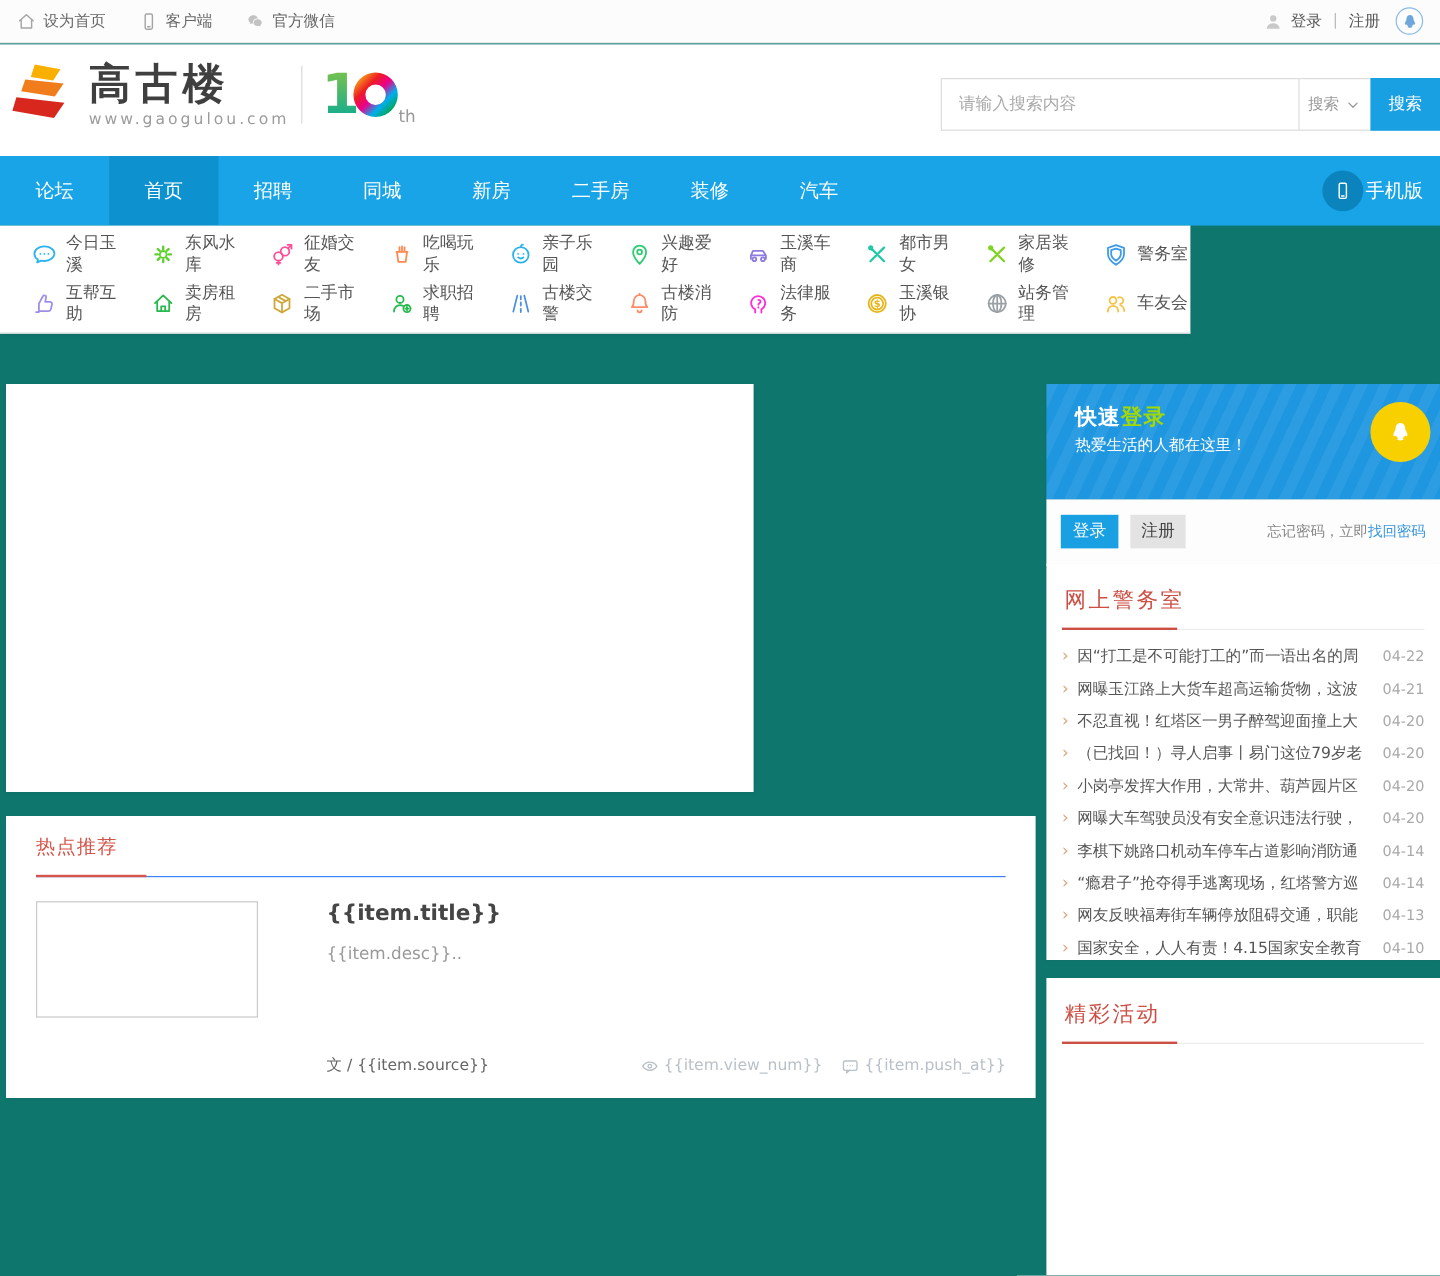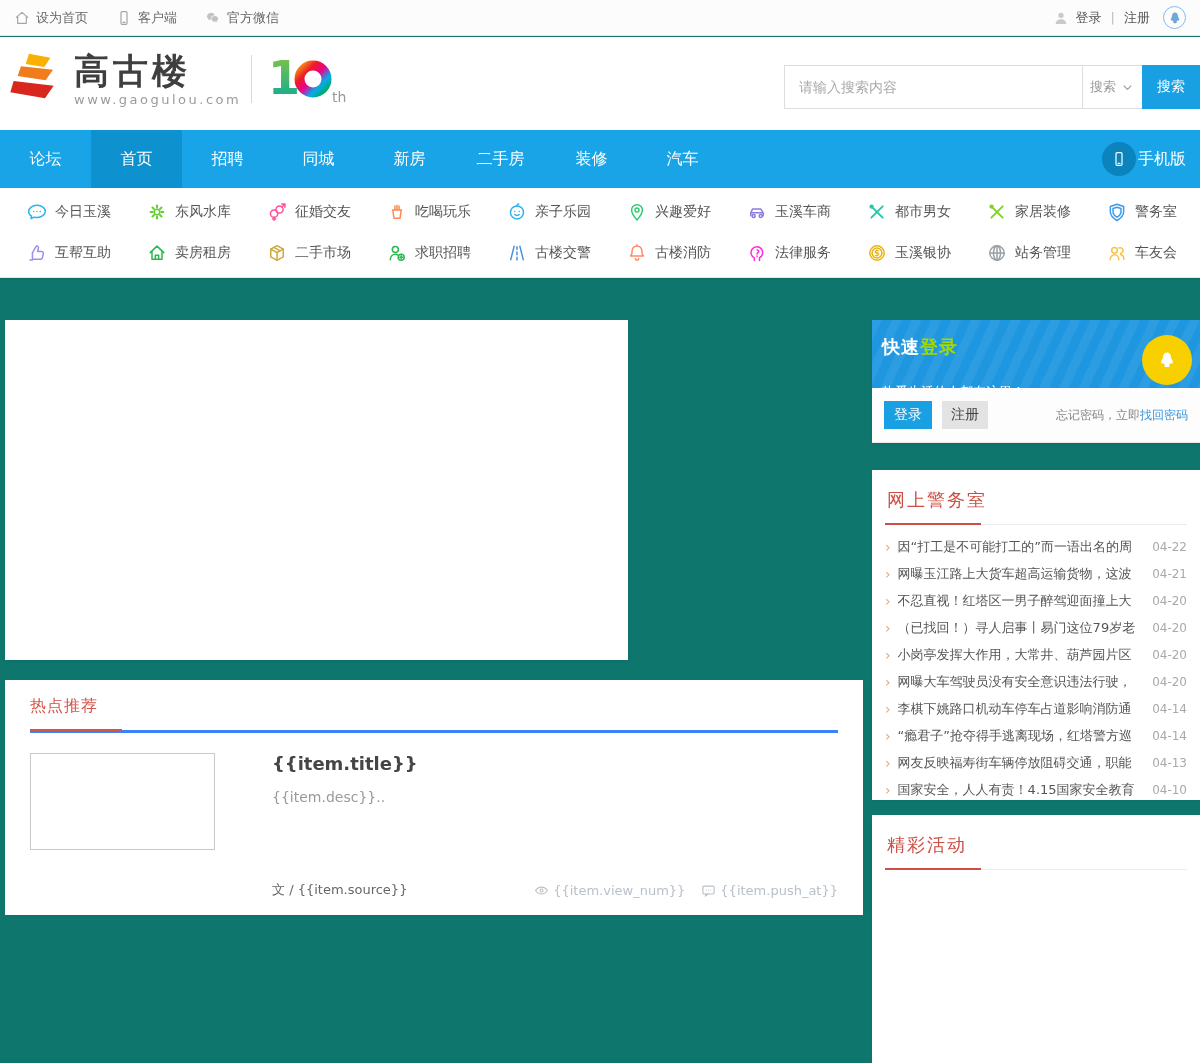--- a/index.html
+++ b/index.html
@@ -38,60 +38,60 @@
   
   .nav { position:absolute; left:0; top:130px; width:1200px; height:58px; background:#18a4e6; display:flex; }
   .nav-tab { width:91px; line-height:58px; text-align:center; color:#fff; font-size:16px; cursor:pointer; }
   .nav-tab.active { background:#0d92cf; }
   .nav-mobile { position:absolute; right:14px; top:0; height:58px; display:flex; align-items:center;
                 gap:2px; color:#fff; font-size:16px; cursor:pointer; }
   .mcircle { width:34px; height:34px; border-radius:50%; background:#0b83bc; display:flex;
              align-items:center; justify-content:center; }
 
   
-  .quicklinks { position:absolute; left:0; top:188px; width:1200px; height:90px; background:#fff;
+  .quicklinks { position:absolute; left:0; top:188px; width:992px; height:90px; background:#fff;
                 border-bottom:1px solid #e3e3e3; box-shadow:0 2px 3px rgba(0,0,0,.05);
                 display:grid; grid-template-columns:repeat(10,1fr); grid-auto-rows:1fr; padding:3px 0; }
   .qlink { display:flex; align-items:center; gap:8px; padding-left:27px; font-size:14px;
            color:#555; cursor:pointer; }
 
   
   .ic { width:20px; height:20px; display:block; stroke:currentColor; fill:none;
         stroke-width:1.8; stroke-linecap:round; stroke-linejoin:round; flex:none; }
   .ic.sm { width:16px; height:16px; }
   .ic.xs { width:15px; height:15px; }
   .ic.lg { width:22px; height:22px; }
 
   
   .slider { position:absolute; left:5px; top:320px; width:623px; height:340px; background:#fff;
             box-shadow:0 1px 4px rgba(0,0,0,.08); cursor:pointer; }
 
   .hotcard { position:absolute; left:5px; top:680px; width:858px; height:235px; background:#fff;
              box-shadow:0 1px 3px rgba(0,0,0,.06); padding:16px 25px 16px; }
-  .card-head { position:relative; border-bottom:3px solid #3b82f6; padding-bottom:13px; }
+  .card-head { position:relative; border-bottom:1px solid #3b82f6; padding-bottom:13px; }
   .card-head .ttl { font-size:16px; color:#d4554a; letter-spacing:1px; }
   .card-head .bar { position:absolute; left:0; bottom:-1px; width:92px; height:2px; background:#d4554a; }
 
   .hot-item { display:flex; margin-top:20px; height:150px; cursor:pointer;gap:32px; }
   .hot-thumb { width:185px; height:97px; border:1px solid #c9c9c9; background:#fff; flex:none; }
   .hot-body { flex:1; margin-left:25px; display:flex; flex-direction:column; padding-bottom:4px; }
   .hot-title { font-size:18px; font-weight:bold; color:#454545; }
   .hot-desc { font-size:14px; color:#9a9a9a; margin-top:15px; }
   .hot-meta { margin-top:auto; display:flex; align-items:center; font-size:13px; color:#666; }
   .hot-meta .right { margin-left:auto; display:flex; align-items:center; gap:16px; color:#b9c0c7; }
   .meta-chip { display:flex; align-items:center; gap:4px; color:#b9c0c7; }
 
   
   .login-panel { position:absolute; left:872px; top:320px; width:328px; box-shadow:0 1px 3px rgba(0,0,0,.08); }
-  .login-top { height:68px; position:relative; padding:15px 10px; color:#fff;
+  .login-top { height:96px; position:relative; padding:15px 24px; color:#fff;
                background:#1f97e0;
                background-image:repeating-linear-gradient(115deg, rgba(255,255,255,.06) 0 9px, rgba(0,0,0,0) 9px 18px); }
   .login-title { font-size:18px; font-weight:bold; letter-spacing:1px; }
   .login-title .hl { color:#a3d900; }
-  .login-sub { font-size:13px; margin-top:24px; }
+  .login-sub { font-size:13px; margin-top:3px; }
   .qqyellow { position:absolute; right:8px; top:15px; width:50px; height:50px; border-radius:50%;
               background:#f8d000; display:flex; align-items:center; justify-content:center; cursor:pointer; }
   .login-bottom { height:55px; background:#fdfdfd; display:flex; align-items:center; padding:0 12px;
                   gap:10px; border-bottom:1px solid #ececec; }
   .btn-login { width:48px; height:28px; background:#19a0e3; color:#fff; border:none; font-size:14px;
                cursor:pointer; font-family:inherit; }
   .btn-reg { width:46px; height:28px; background:#e3e3e3; color:#444; border:none; font-size:14px;
              cursor:pointer; font-family:inherit; }
   .forgot { margin-left:auto; font-size:12px; color:#888; white-space:nowrap; }
   .forgot a { color:#3a96dd; text-decoration:none; cursor:pointer; }

